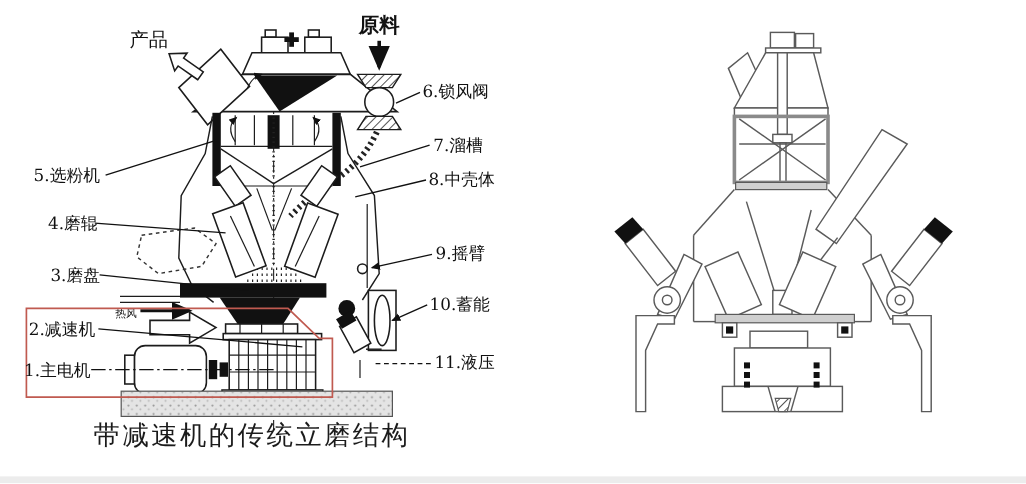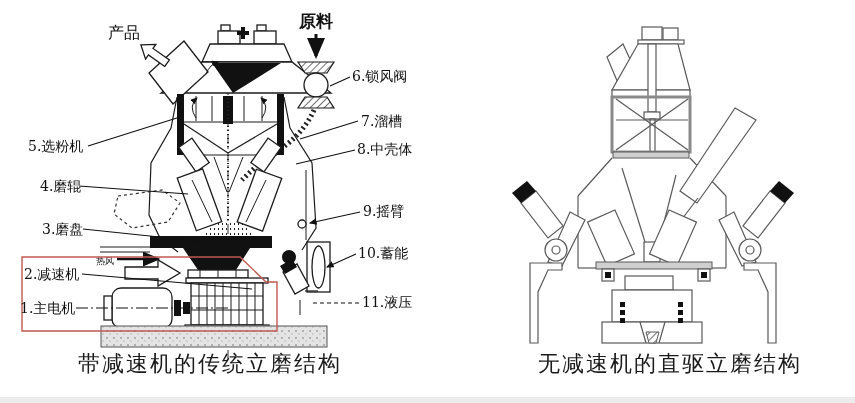--- a/index.html
+++ b/index.html
@@ -312,16 +312,15 @@
       <rect class="blk" x="248" y="302" width="5" height="5"></rect>
       <rect class="blk" x="248" y="310" width="5" height="5"></rect>
       <rect class="blk" x="248" y="318" width="5" height="5"></rect>
       <line class="g-ln" x1="210" y1="322" x2="216" y2="343"></line>
       <line class="g-ln" x1="235" y1="322" x2="229" y2="343"></line>
       <polygon points="216,332 229,332 226,343 219,343" fill="url(#hatch)" stroke="#5a5a5a" stroke-width="1"></polygon>
     </g>
   </svg>
 
   <div class="caption" id="left-caption">带减速机的传统立磨结构</div>
-  <div class="caption" id="right-caption">无减速机的直驱立磨结构</div>
 
   <div id="bottom-strip"></div>
 </div>
 
 </body></html>

